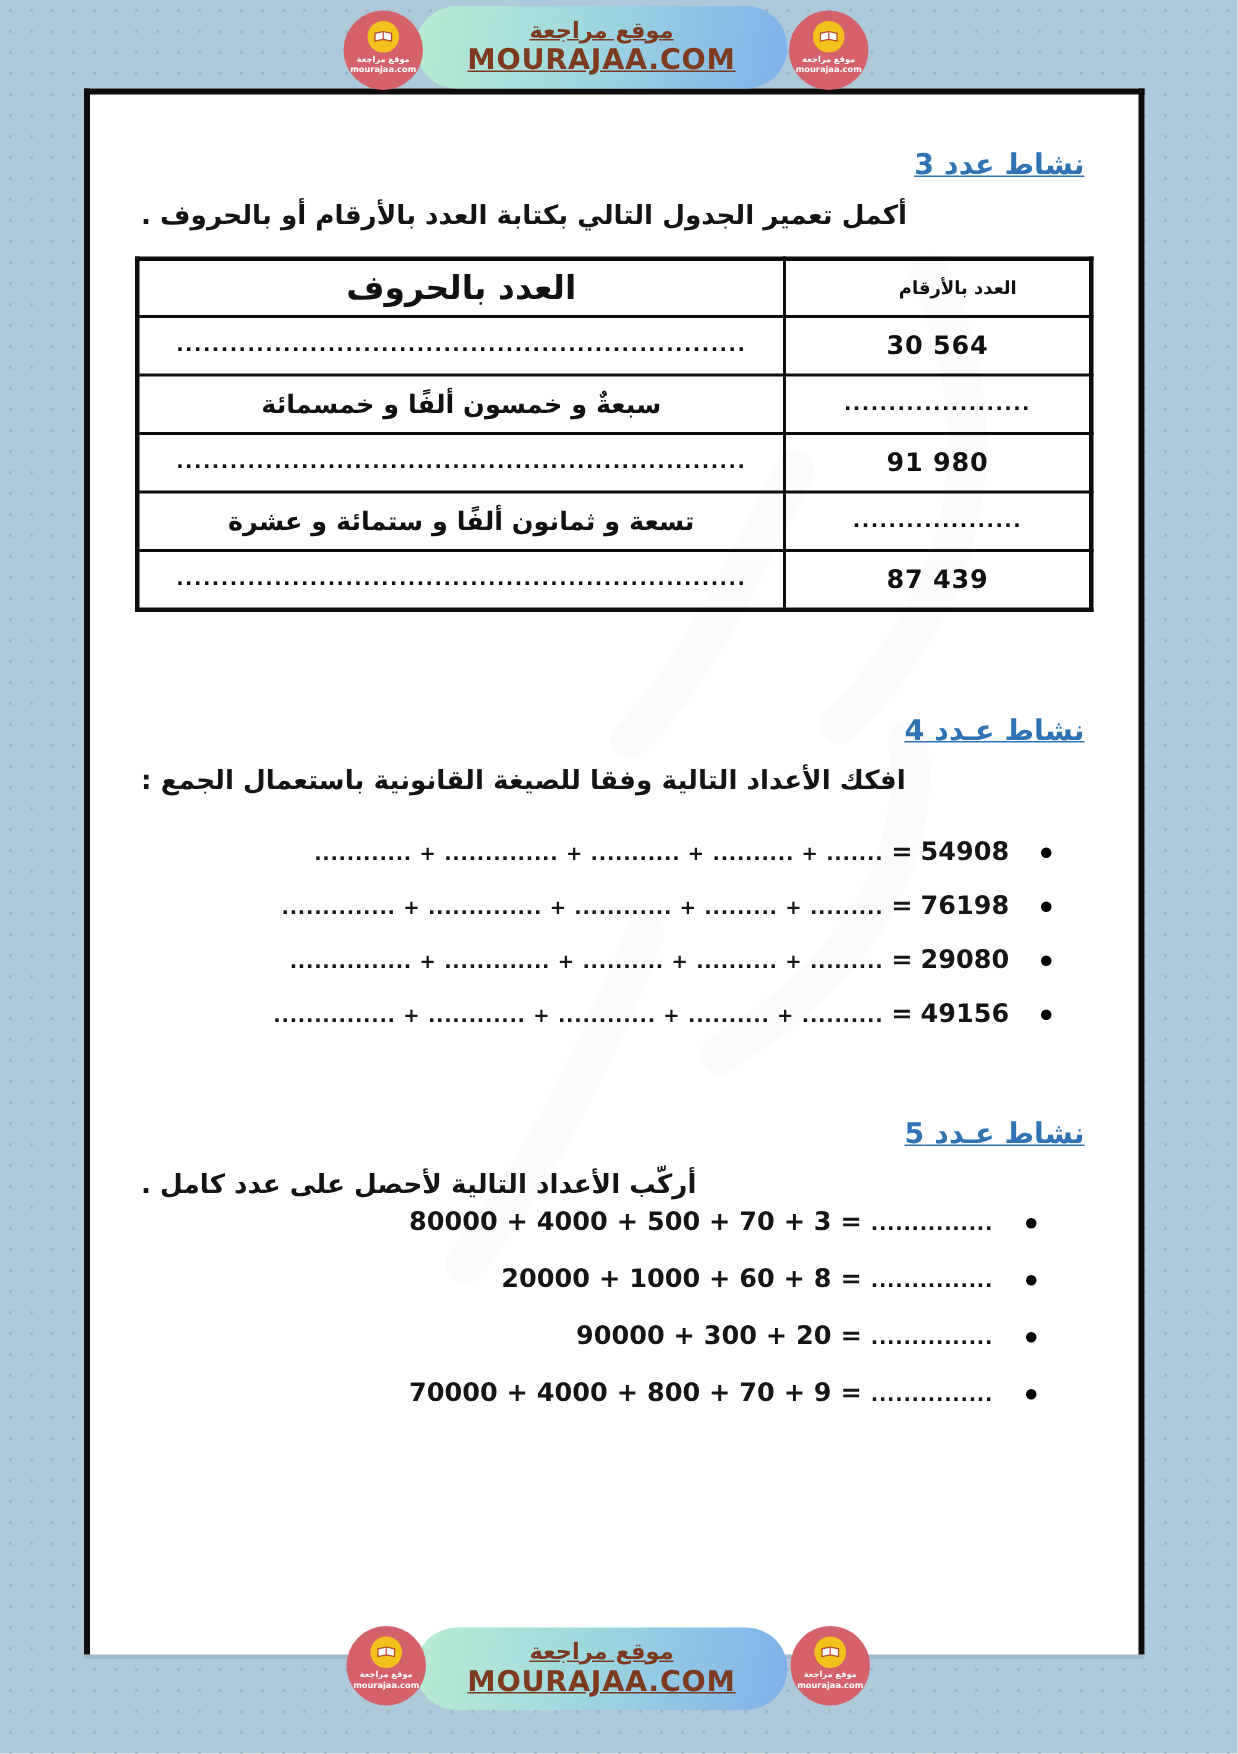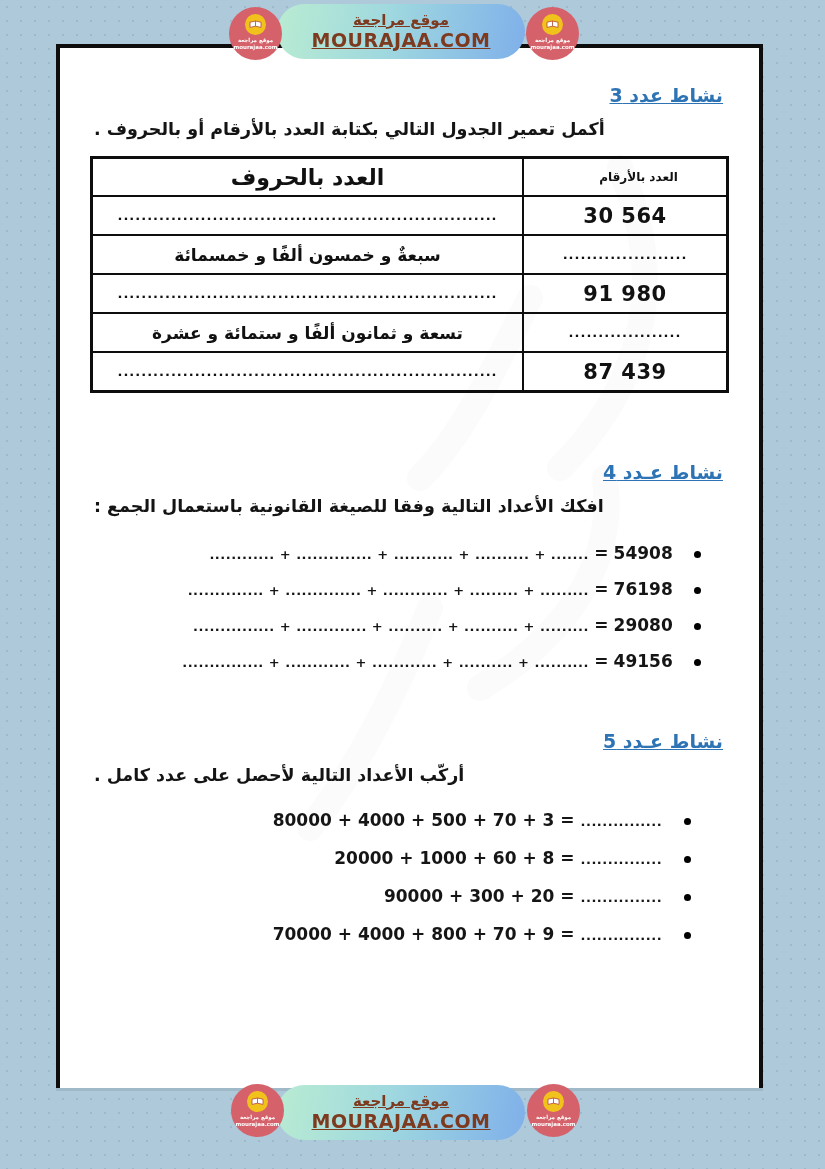--- a/index.html
+++ b/index.html
@@ -5,21 +5,21 @@
   html,body{margin:0;padding:0;}
   body{
     width:825px;height:1169px;position:relative;overflow:hidden;
     font-family:"DejaVu Sans",sans-serif;
     background-color:#adc9da;
     background-image:radial-gradient(#9bb9cb 1px, transparent 1.2px);
     background-size:14px 14px;
   }
   
   .page{
-    position:absolute;left:56px;top:44px;width:699px;height:1040px;
+    position:absolute;left:56px;top:59px;width:699px;height:1040px;
     background:#ffffff;border:4px solid #0d0d0d;border-bottom:none;
     box-shadow:0 3px 0 rgba(0,0,0,0.08);
     direction:rtl;box-sizing:content-box;
   }
   .page-inner{position:relative;width:100%;height:100%;padding:0 30px;box-sizing:border-box;}
   
   .watermark{position:absolute;left:0;top:0;width:100%;height:100%;pointer-events:none;opacity:.10;}
   
   .banner-pill{
     position:absolute;width:248px;height:55px;border-radius:28px;
@@ -62,24 +62,24 @@
   }
   table.num-table td,table.num-table th{
     border:2px solid #0d0d0d;text-align:center;vertical-align:middle;
     font-weight:bold;color:#111;overflow:hidden;white-space:nowrap;
   }
   th.col-letters{width:427px;height:34px;font-size:22px;}
   th.col-digits{font-size:12px;padding-left:28px;}
   td{height:35px;font-size:16px;}
   td.cell-ar{font-size:17px;}
   td.cell-dots{font-size:13px;letter-spacing:1px;color:#222;}
-  td.cell-num{font-size:21px;direction:ltr;letter-spacing:.5px;}
+  td.cell-num{font-size:17px;direction:ltr;letter-spacing:.5px;}
   
   .eq-block4{margin-top:22px;}
-  .eq-block5{margin-top:20px;}
+  .eq-block5{}
   .eq-line{
     direction:ltr;text-align:right;font-weight:bold;color:#151515;
     font-size:15px;height:36px;line-height:30px;white-space:nowrap;
   }
   .eq-block4 .eq-line{padding-right:28px;}
   .eq-block5 .eq-line{height:38px;padding-right:38px;font-size:17px;}
   .eq-dots{font-size:13px;letter-spacing:.5px;}
   .eq-num{font-size:17px;}
   .eq-expr{font-size:17px;}
   .bullet{

